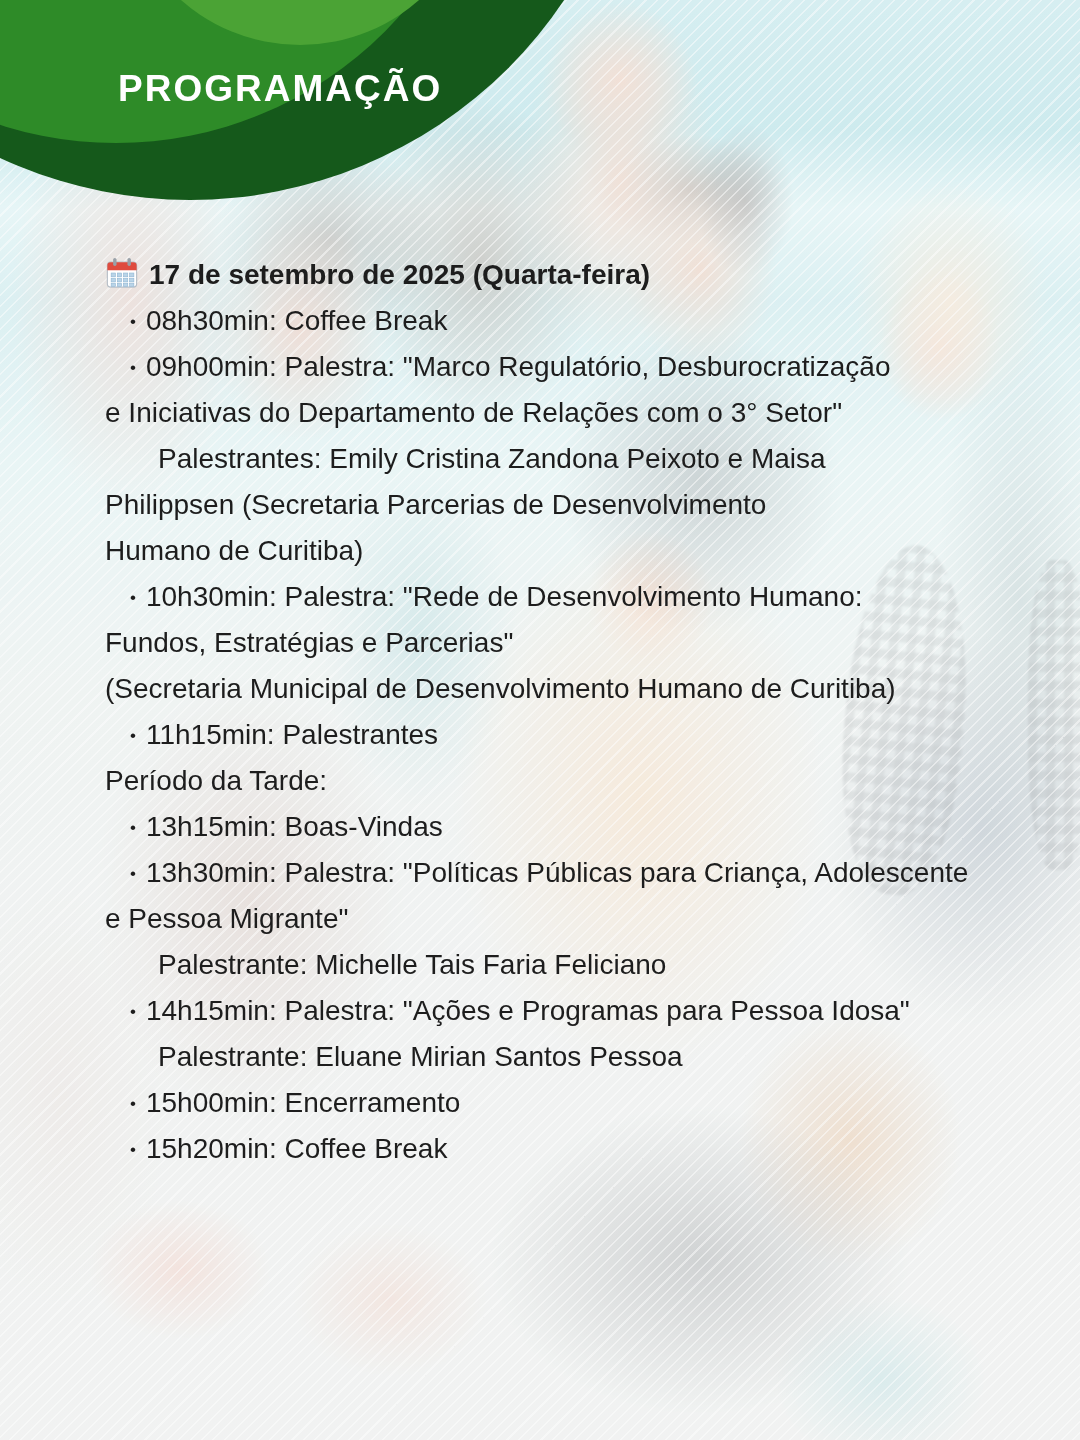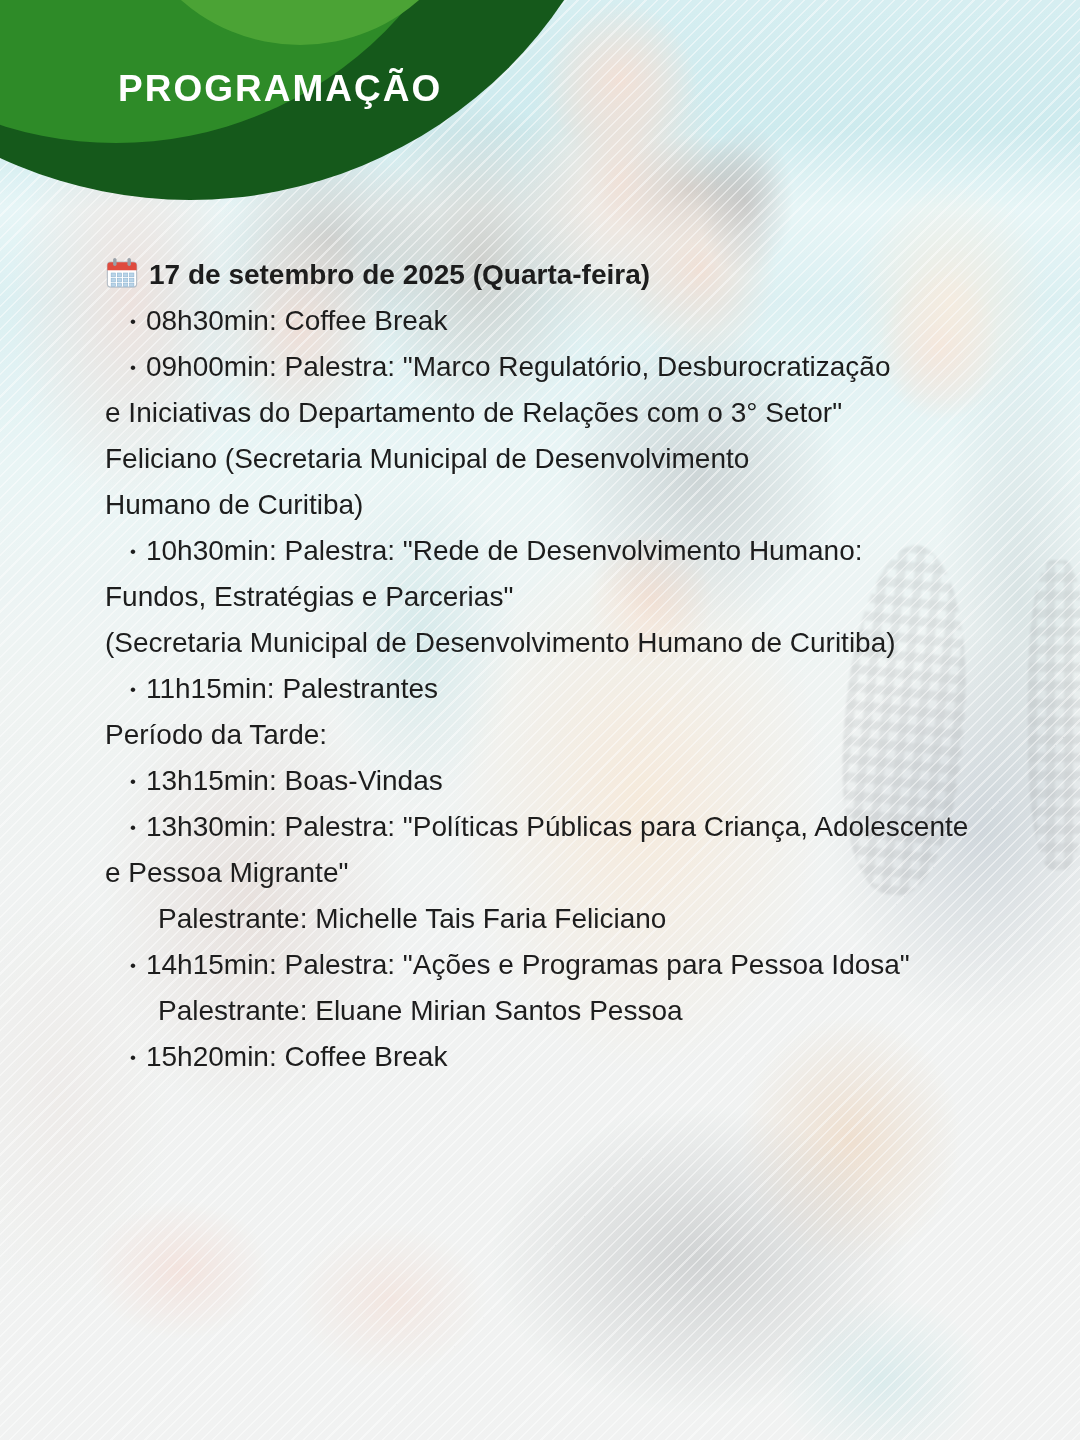--- a/index.html
+++ b/index.html
@@ -127,30 +127,32 @@
           </g>
         </svg>
       </span><span class="b">17 de setembro de 2025 (Quarta-feira)</span>
     </div>
 
 
     <div id="schedule-lines">
         <div class="line bullet"><span class="dot">•</span><span class="txt">08h30min: Coffee Break</span></div>
         <div class="line bullet"><span class="dot">•</span><span class="txt">09h00min: Palestra: "Marco Regulatório, Desburocratização</span></div>
         <div class="line plain"><span class="txt">e Iniciativas do Departamento de Relações com o 3° Setor"</span></div>
-        <div class="line plain"><span class="txt">Feliciano (Secretaria Municipal de Desenvolvimento</span></div>
+        <div class="line speaker"><span class="txt">Palestrantes: Emily Cristina Zandona Peixoto e Maisa</span></div>
+        <div class="line plain"><span class="txt">Philippsen (Secretaria Parcerias de Desenvolvimento</span></div>
         <div class="line plain"><span class="txt">Humano de Curitiba)</span></div>
         <div class="line bullet"><span class="dot">•</span><span class="txt">10h30min: Palestra: "Rede de Desenvolvimento Humano:</span></div>
         <div class="line plain"><span class="txt">Fundos, Estratégias e Parcerias"</span></div>
         <div class="line plain"><span class="txt">(Secretaria Municipal de Desenvolvimento Humano de Curitiba)</span></div>
         <div class="line bullet"><span class="dot">•</span><span class="txt">11h15min: Palestrantes</span></div>
         <div class="line section"><span class="txt">Período da Tarde:</span></div>
         <div class="line bullet"><span class="dot">•</span><span class="txt">13h15min: Boas-Vindas</span></div>
         <div class="line bullet"><span class="dot">•</span><span class="txt">13h30min: Palestra: "Políticas Públicas para Criança, Adolescente</span></div>
         <div class="line plain"><span class="txt">e Pessoa Migrante"</span></div>
         <div class="line speaker"><span class="txt">Palestrante: Michelle Tais Faria Feliciano</span></div>
         <div class="line bullet"><span class="dot">•</span><span class="txt">14h15min: Palestra: "Ações e Programas para Pessoa Idosa"</span></div>
         <div class="line speaker"><span class="txt">Palestrante: Eluane Mirian Santos Pessoa</span></div>
+        <div class="line bullet"><span class="dot">•</span><span class="txt">15h00min: Encerramento</span></div>
         <div class="line bullet"><span class="dot">•</span><span class="txt">15h20min: Coffee Break</span></div>
       </div>
   </main>
 
 </div>
 
 </body></html>

